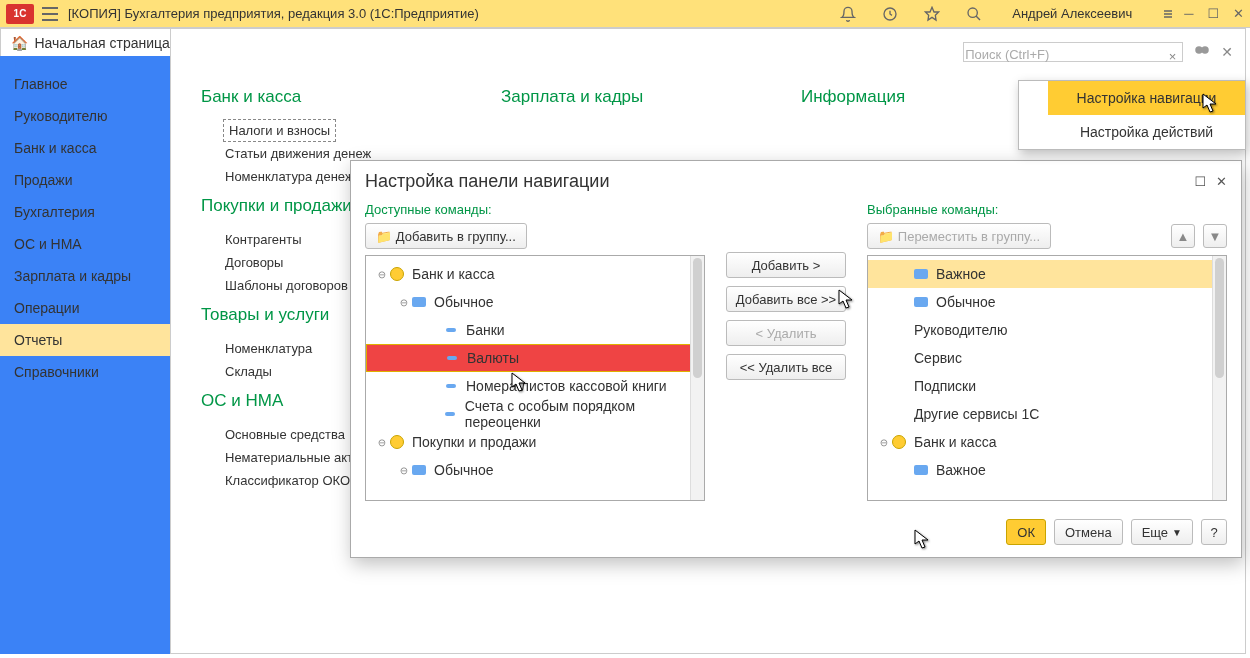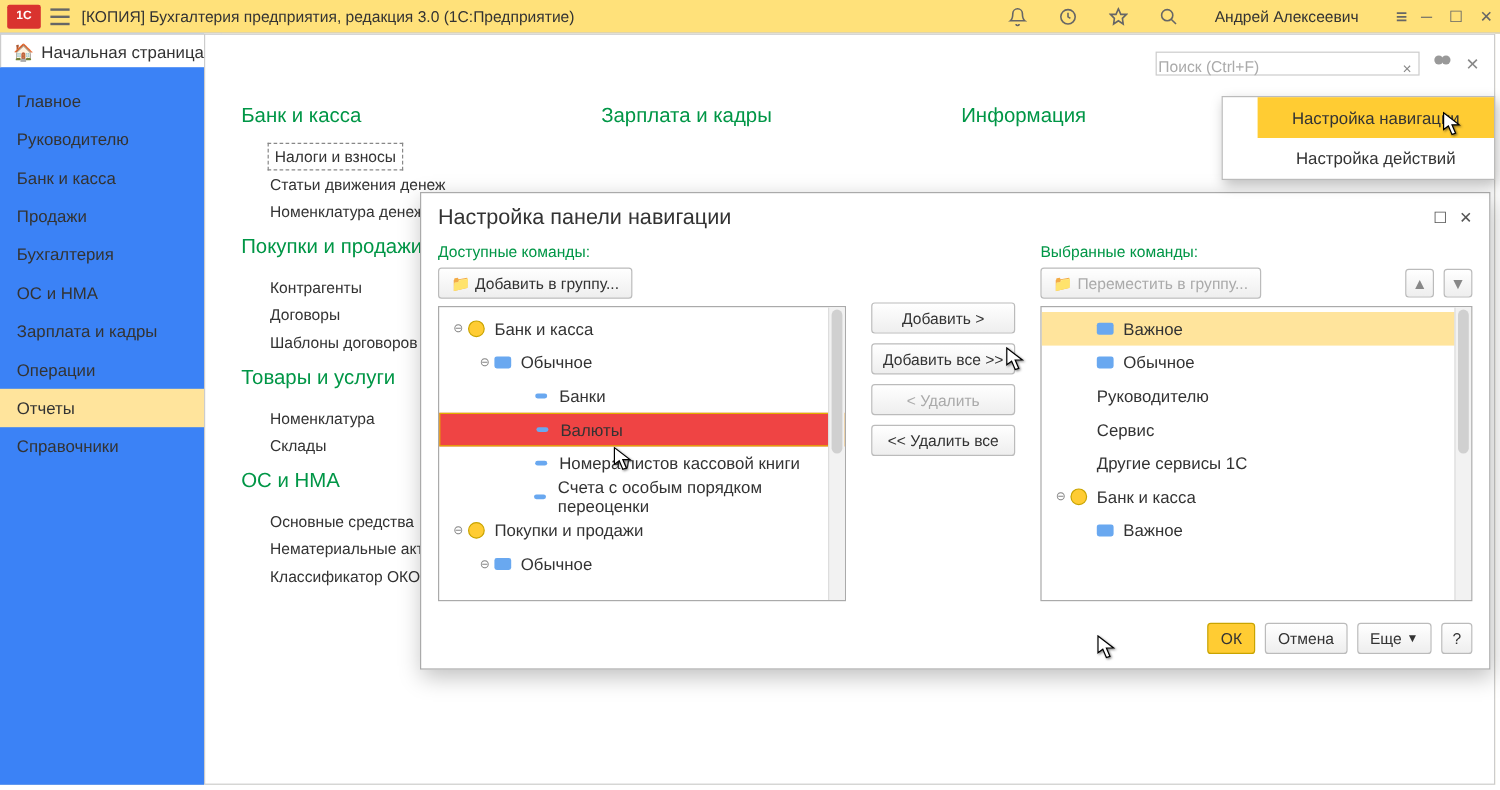--- a/index.html
+++ b/index.html
@@ -435,20 +435,24 @@
           <div class="tree-row" style="padding-left: 30px;">
             <span class="tw"></span>
             <span>Руководителю</span>
           </div>
           <div class="tree-row" style="padding-left: 30px;">
             <span class="tw"></span>
             <span>Сервис</span>
           </div>
           <div class="tree-row" style="padding-left: 30px;">
             <span class="tw"></span>
+            <span>Подписки</span>
+          </div>
+          <div class="tree-row" style="padding-left: 30px;">
+            <span class="tw"></span>
             <span>Другие сервисы 1С</span>
           </div>
           <div class="tree-row" style="padding-left: 8px;">
             <span class="tw">⊖</span>
             <span class="ic-folder"></span>
             <span>Банк и касса</span>
           </div>
           <div class="tree-row" style="padding-left: 30px;">
             <span class="tw"></span>
             <span class="ic-group"></span>

